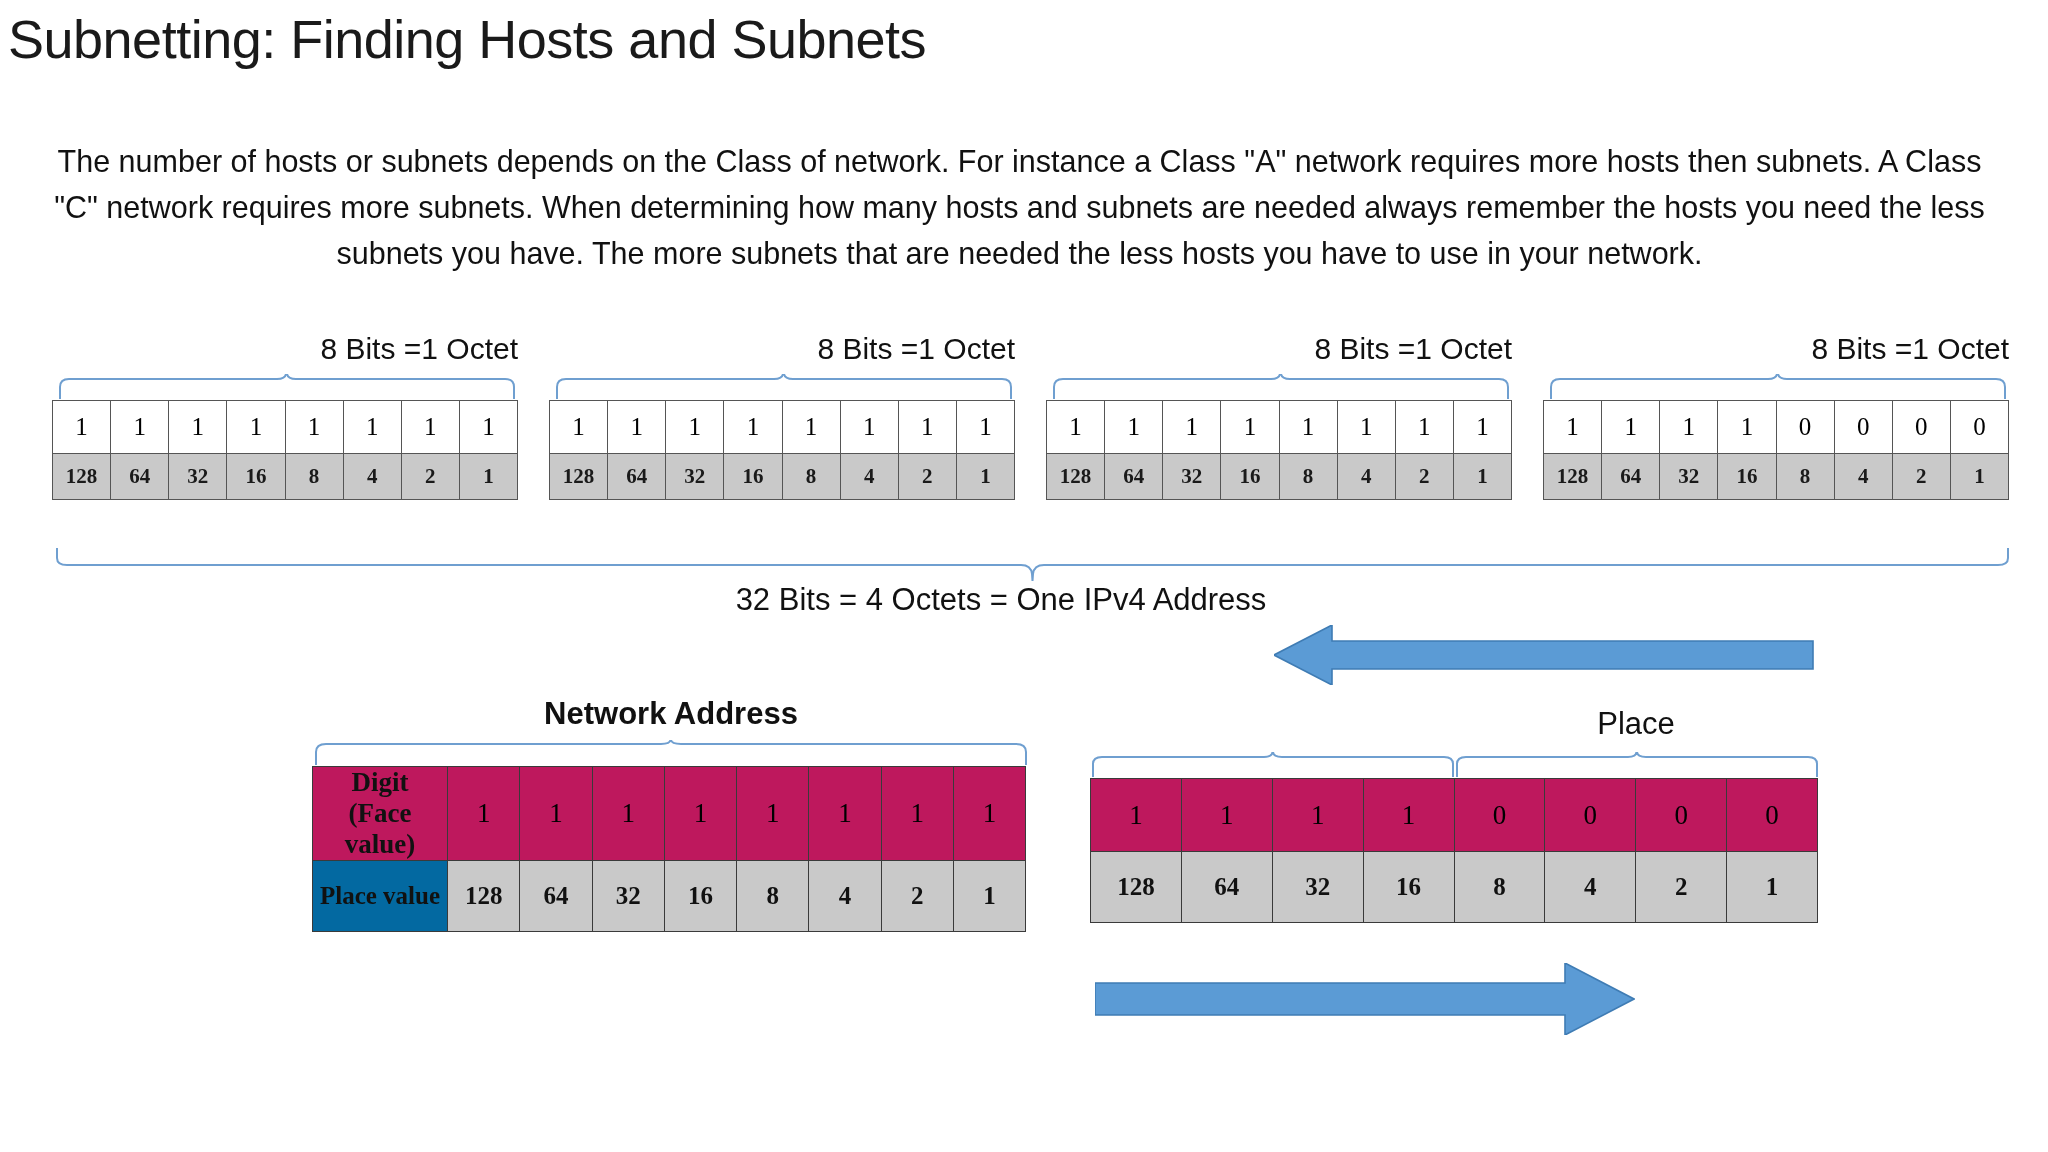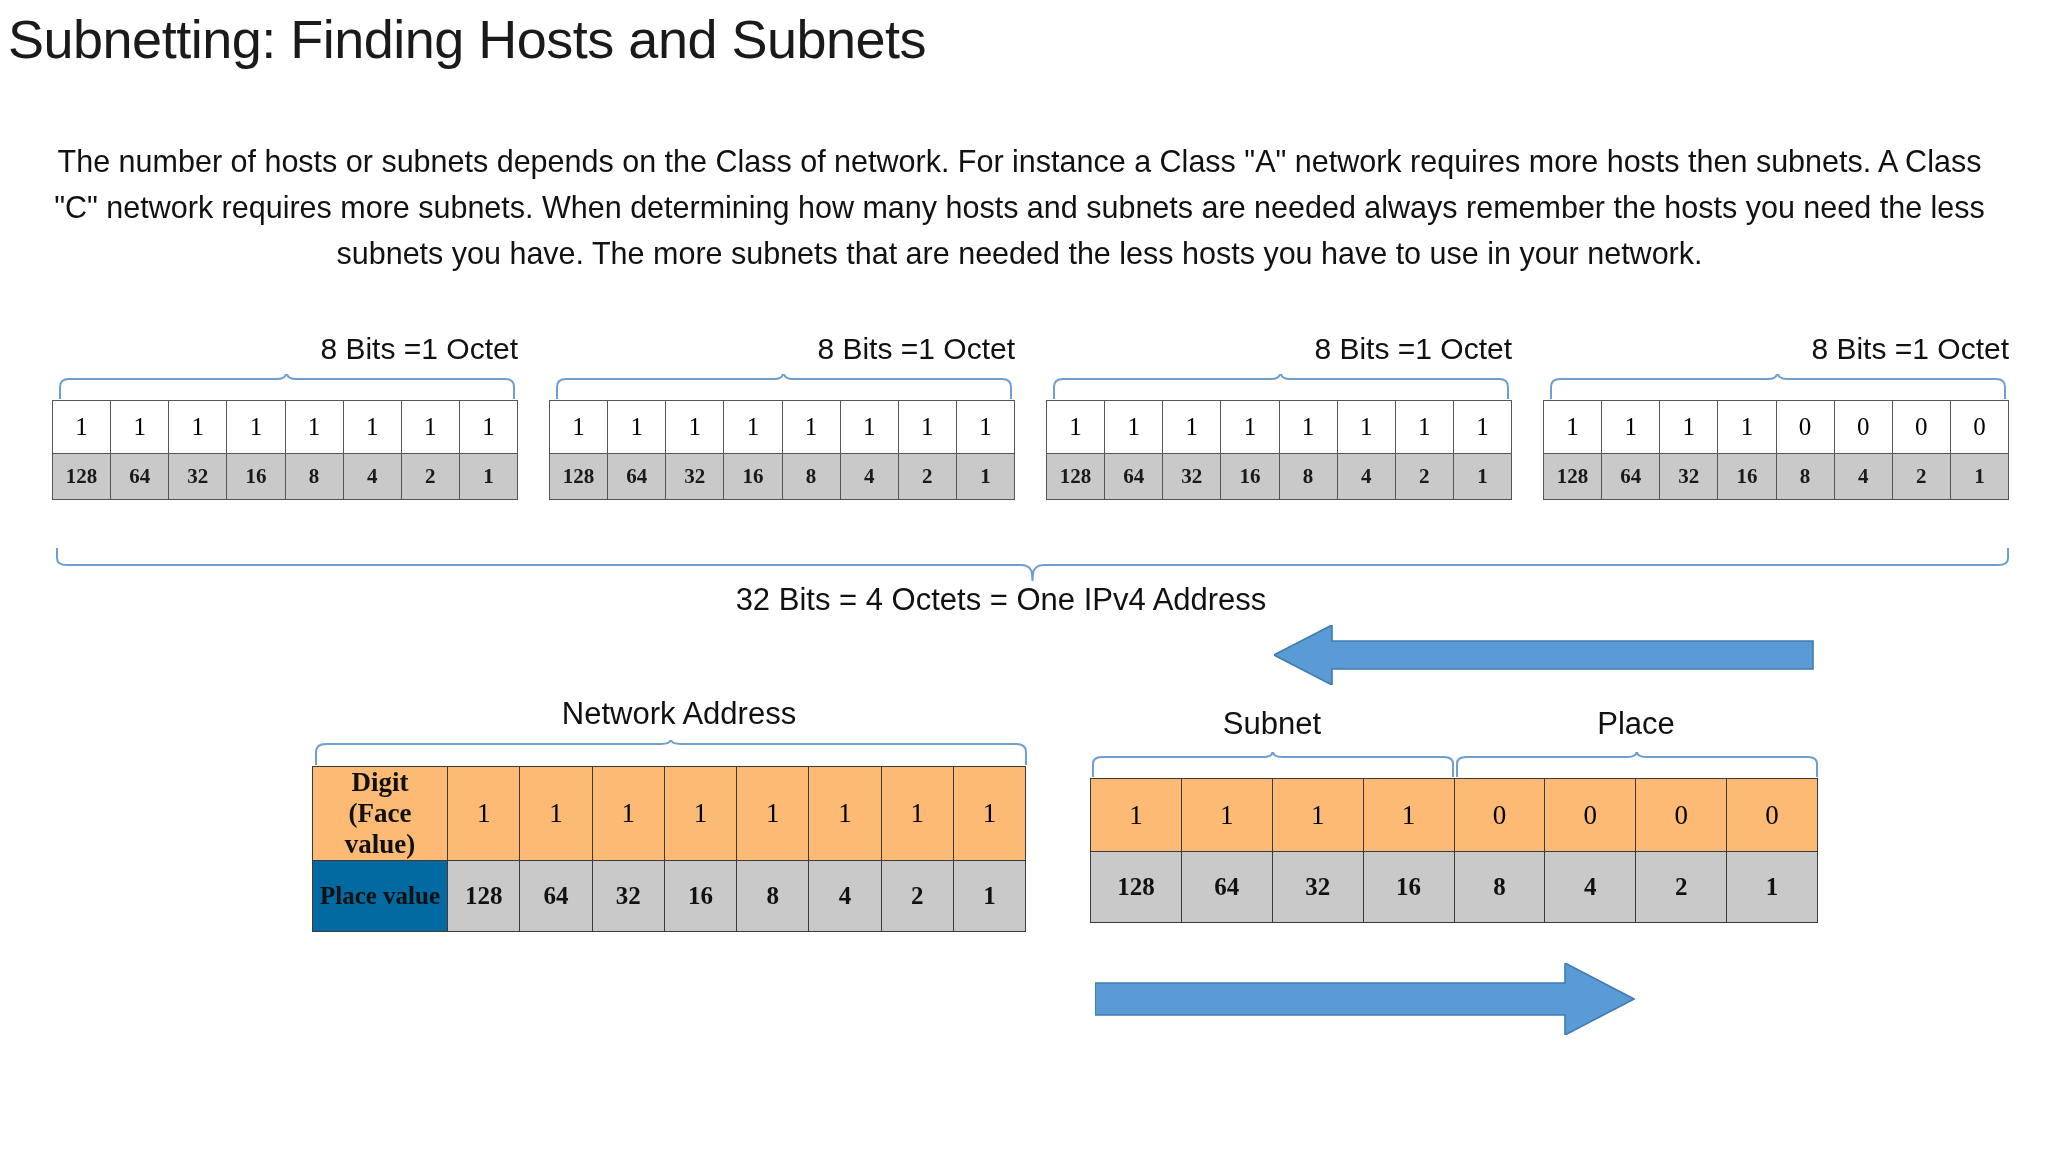--- a/index.html
+++ b/index.html
@@ -161,21 +161,21 @@
   .lower-table td.rowlabel {
     background: #ffffff;
     font-size: 23px;
     font-weight: 700;
     color: #111;
     width: 134px;
     line-height: 1.15;
   }
   .lower-table tr.digit-row td {
     height: 72px;
-    background: #fdba74;
+    background: #be185d;
     font-size: 27px;
   }
   .lower-table tr.place-row td {
     height: 70px;
     background: #c9c9c9;
     font-size: 25px;
     font-weight: 700;
     color: #111;
   }
   .lower-table tr.place-row td.rowlabel { background:#0369a1; }
@@ -331,21 +331,21 @@
   </svg>
 </div>
 
 <div class="arrow-shape" style="left:1095px; top:963px;">
   <svg width="540" height="72" viewBox="0 0 540 72">
     <polygon points="0,20 470,20 470,0 539,36 470,72 470,52 0,52" fill="#5B9BD5" stroke="#3F7CB4" stroke-width="1.6"></polygon>
   </svg>
 </div>
 
 <div id="lower-left">
-  <div class="sec-caption" style="left:8px; width:718px;">Network Address</div>
+  <div class="sec-caption" style="left:0; width:718px;font-weight:bold;">Network Address</div>
   <div class="brace-sec" style="left:2px; top:44px;">
     <svg width="714" height="26" viewBox="0 0 714 26" preserveAspectRatio="none">
       <path d="M2,25 L2,12 Q2,4 12,4 L347,4 Q356,4 356.5,0 L357,0 Q357.5,4 367,4 L702,4 Q712,4 712,12 L712,25" fill="none" stroke="#6F9FD0" stroke-width="2"></path>
     </svg>
   </div>
   <table class="lower-table" id="network-table" style="left:0; top:70px; width:714px;">
     <tbody id="network-tbody">
         <tr class="digit-row">
           <td class="rowlabel">
             <div>Digit</div>
@@ -369,21 +369,20 @@
           <td>8</td>
           <td>4</td>
           <td>2</td>
           <td>1</td>
         </tr>
       </tbody>
   </table>
 </div>
 
 <div id="lower-right">
-  <div class="sec-caption" style="left:0px; width:364px;">Subnet</div>
   <div class="sec-caption" style="left:364px; width:364px;">Place</div>
 
   <div class="brace-sec" style="left:2px; top:46px;">
     <svg width="362" height="26" viewBox="0 0 362 26" preserveAspectRatio="none">
       <path d="M1,25 L1,12 Q1,5 10,5 L172,5 Q180,5 180.5,0 L181,0 Q181.5,5 190,5 L352,5 Q361,5 361,12 L361,25" fill="none" stroke="#6F9FD0" stroke-width="2"></path>
     </svg>
   </div>
   <div class="brace-sec" style="left:366px; top:46px;">
     <svg width="362" height="26" viewBox="0 0 362 26" preserveAspectRatio="none">
       <path d="M1,25 L1,12 Q1,5 10,5 L172,5 Q180,5 180.5,0 L181,0 Q181.5,5 190,5 L352,5 Q361,5 361,12 L361,25" fill="none" stroke="#6F9FD0" stroke-width="2"></path>

